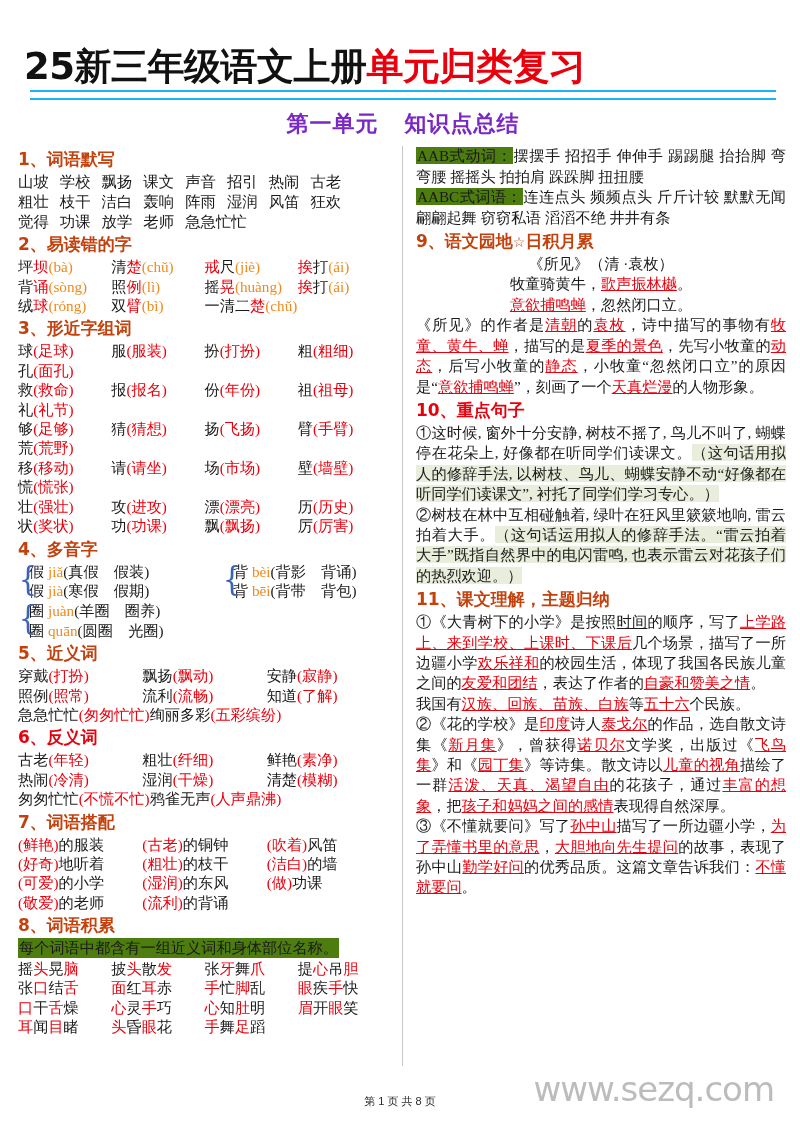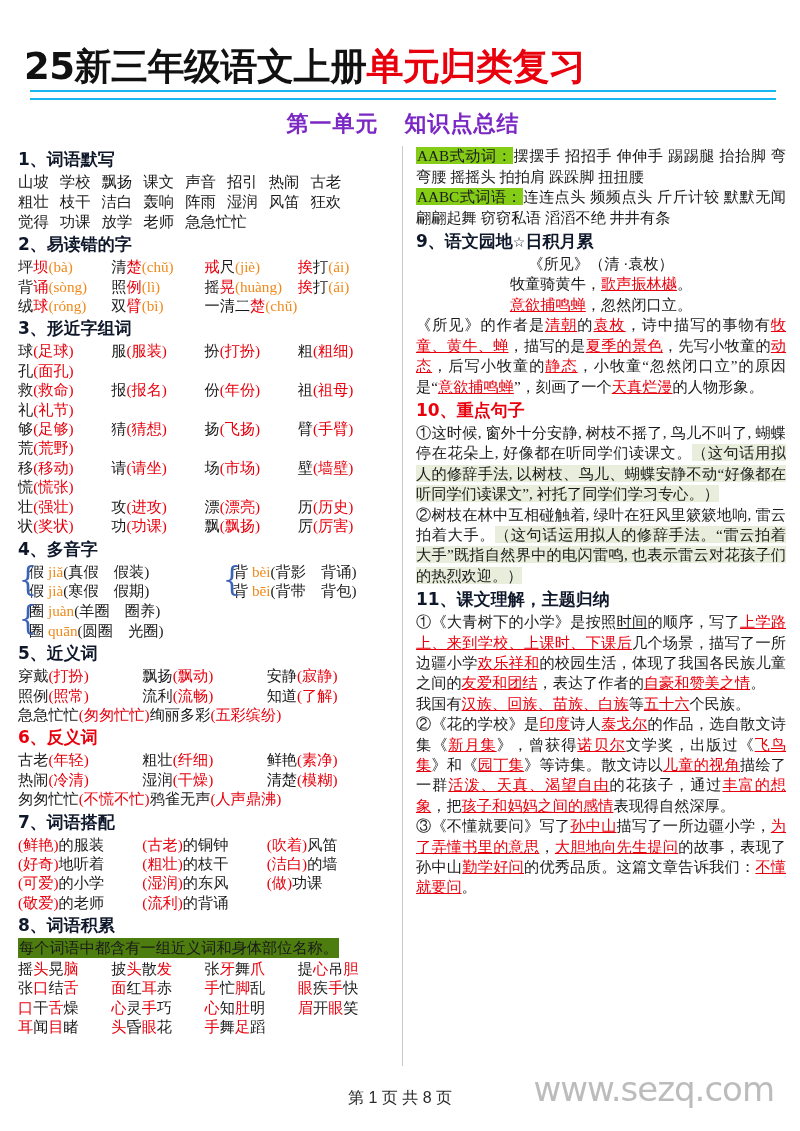--- a/index.html
+++ b/index.html
@@ -66,21 +66,21 @@
   }
   .col {
     width: 50%;
     box-sizing: border-box;
   }
   .col-left { padding-right: 11px; }
   .col-right { padding-left: 13px; border-left: 1px solid #c9c9c9; }
 
   
   .sec-h {
-    color: #0f172a;
+    color: #c2410c;
     font-weight: bold;
     font-size: 17px;
     font-family: "DejaVu Sans", "Liberation Sans", sans-serif;
     margin: 2px 0 1px 0;
     letter-spacing: 0px;
     white-space: nowrap;
   }
   .sec-h.red { color: #e8000d; }
   .sec-h .star { font-size: 14px; }
   .r { color: #e8000d; }
@@ -135,21 +135,21 @@
   .note-hl {
     background: #4d7c0f;
     font-size: 15.2px;
     line-height: 19.8px;
     color: #1a1a1a;
     display: inline-block;
     padding: 0 1px;
     white-space: nowrap;
   }
   .tag-hl {
-    background: #84cc16;
+    background: #4d7c0f;
     padding: 0 1px;
   }
   .green-hl {
     background: #e8eedb;
   }
 
   
   .para {
     font-size: 15.2px;
     line-height: 20.4px;
@@ -161,21 +161,21 @@
   .ru { color: #e8000d; text-decoration: underline; }
   .center { text-align: center; }
 
   
   .footer {
     position: absolute;
     left: 0;
     right: 0;
     bottom: 22px;
     text-align: center;
-    font-size: 16px;
+    font-size: 11px;
     color: #2b2b2b;
     font-family: "Liberation Sans", sans-serif;
   }
   .watermark {
     position: absolute;
     right: 26px;
     bottom: 22px;
     font-size: 34px;
     color: #b9b9b9;
     font-family: "DejaVu Sans", "Liberation Sans", sans-serif;

